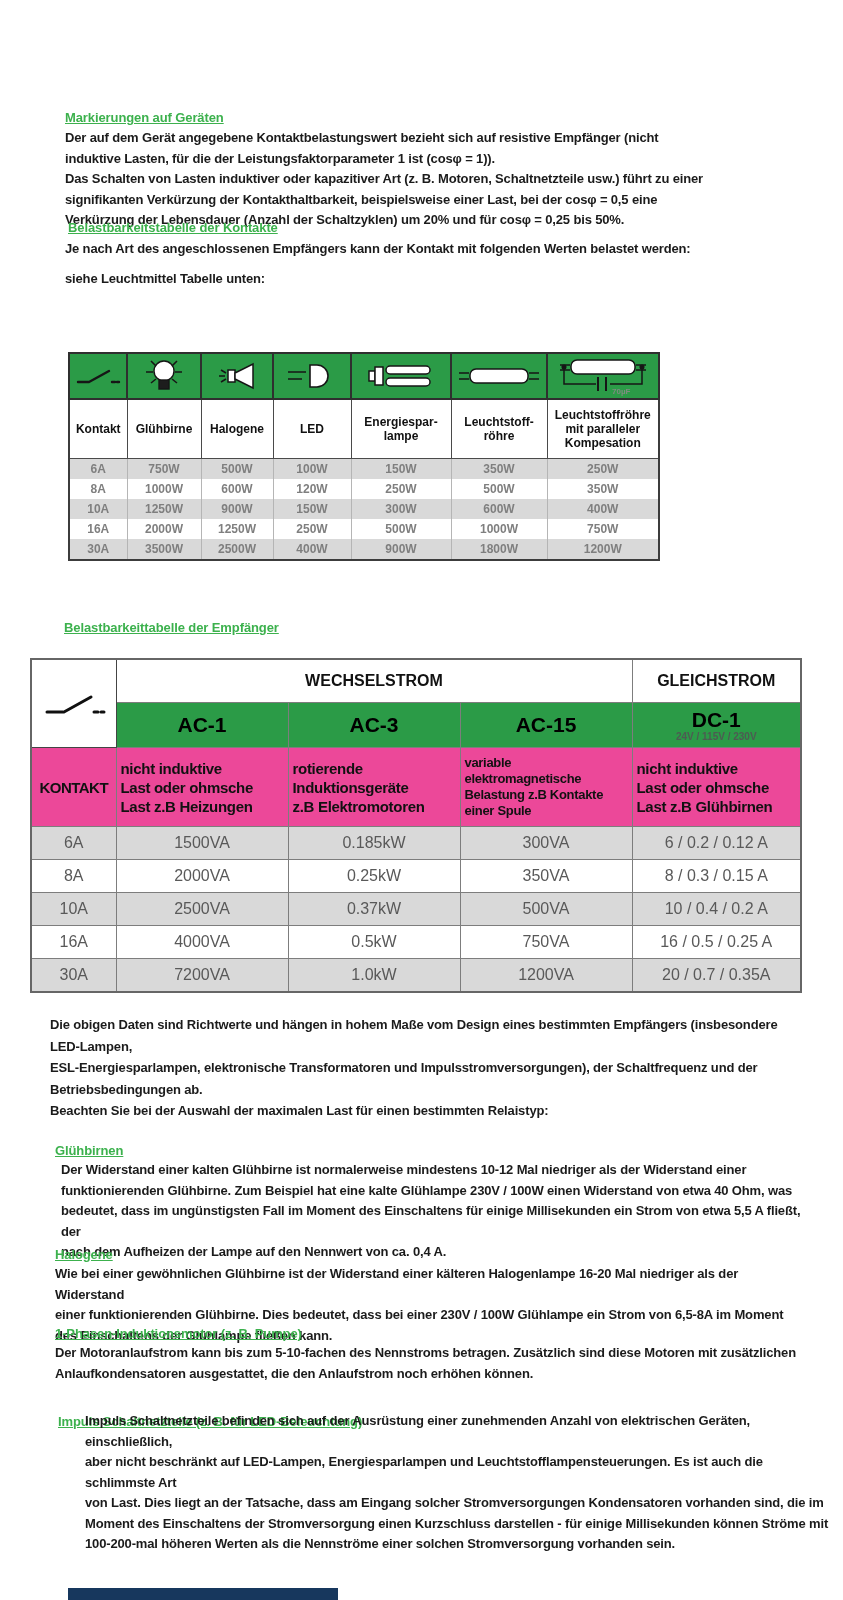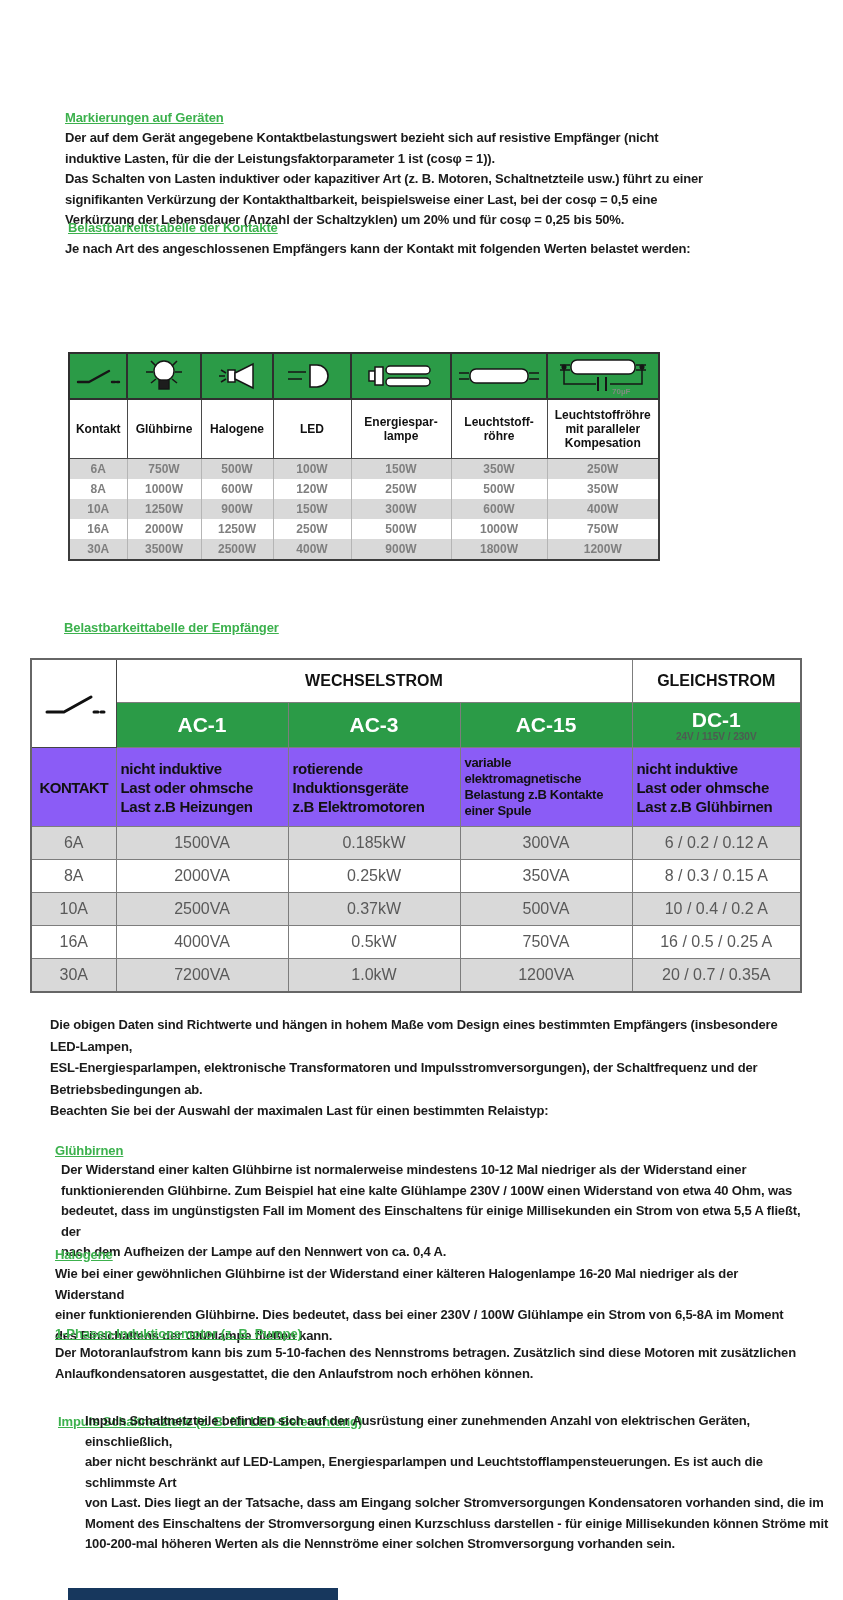--- a/index.html
+++ b/index.html
@@ -27,23 +27,23 @@
   .t1 tbody tr:nth-child(even) td{background:#fff;}
 
   
   .t2{position:absolute;left:30px;top:658px;table-layout:fixed;border:2px solid #666;}
   .t2 col:nth-child(1){width:85px}.t2 col:nth-child(2){width:172px}.t2 col:nth-child(3){width:172px}
   .t2 col:nth-child(4){width:172px}.t2 col:nth-child(5){width:169px}
   .t2 th,.t2 td{border:1px solid #7d7d7d;margin-left:8px;}
   .t2 .grp th{background:#fff;height:40px;font-size:16px;font-weight:700;color:#111;text-align:center;vertical-align:middle;}
   .t2 .switch-cell{background:#2b9b47;border:1px solid #444;}
   .t2 .acrow th{background:#2b9b47;height:44px;text-align:center;vertical-align:middle;padding:0;}
-  .t2 .ac-label{font-size:21px;font-weight:700;color:#ffffff;line-height:22px;}
+  .t2 .ac-label{font-size:21px;font-weight:700;color:#000000;line-height:22px;}
   .t2 .dc-sub{font-size:10px;font-weight:700;color:#4d5b52;line-height:11px;}
-  .t2 .desc th{background:#8b5cf6;height:74px;vertical-align:middle;text-align:left;padding:2px 4px;
+  .t2 .desc th{background:#ec4899;height:74px;vertical-align:middle;text-align:left;padding:2px 4px;
       font-size:15px;font-weight:700;color:#111;line-height:19px;white-space:pre-line;letter-spacing:-0.3px;}
   .t2 .desc th:first-child{text-align:center;padding:0;font-size:15px;letter-spacing:-0.5px;}
   .t2 .desc th:nth-child(4){font-size:13px;line-height:16px;}
   .t2 tbody td{height:32px;font-size:16px;font-weight:400;color:#595959;text-align:center;padding:0;}
   .t2 tbody tr:nth-child(odd) td{background:#d9d9d9;}
   .t2 tbody tr:nth-child(even) td{background:#fff;}
 
   .footer-bar{position:absolute;left:68px;top:1588px;width:270px;height:12px;background:#17375d;}
   svg{display:block;margin:0 auto;}
 </style>
@@ -55,20 +55,21 @@
 
   <div class="abs gh" style="left:65px;top:110px;">Markierungen auf Geräten</div>
   <div class="abs para" style="left:65px;top:128px;">Der auf dem Gerät angegebene Kontaktbelastungswert bezieht sich auf resistive Empfänger (nicht
 induktive Lasten, für die der Leistungsfaktorparameter 1 ist (cosφ = 1)).
 Das Schalten von Lasten induktiver oder kapazitiver Art (z. B. Motoren, Schaltnetzteile usw.) führt zu einer
 signifikanten Verkürzung der Kontakthaltbarkeit, beispielsweise einer Last, bei der cosφ = 0,5 eine
 Verkürzung der Lebensdauer (Anzahl der Schaltzyklen) um 20% und für cosφ = 0,25 bis 50%.</div>
 
   <div class="abs gh" style="left:68px;top:220px;">Belastbarkeitstabelle der Kontakte</div>
   <div class="abs para" style="left:65px;top:239px;">Je nach Art des angeschlossenen Empfängers kann der Kontakt mit folgenden Werten belastet werden:</div>
+  <div class="abs para" style="left:65px;top:269px;">siehe Leuchtmittel Tabelle unten:</div>
 
   <table class="t1">
     <colgroup>
         <col>
         <col>
         <col>
         <col>
         <col>
         <col>
         <col>

